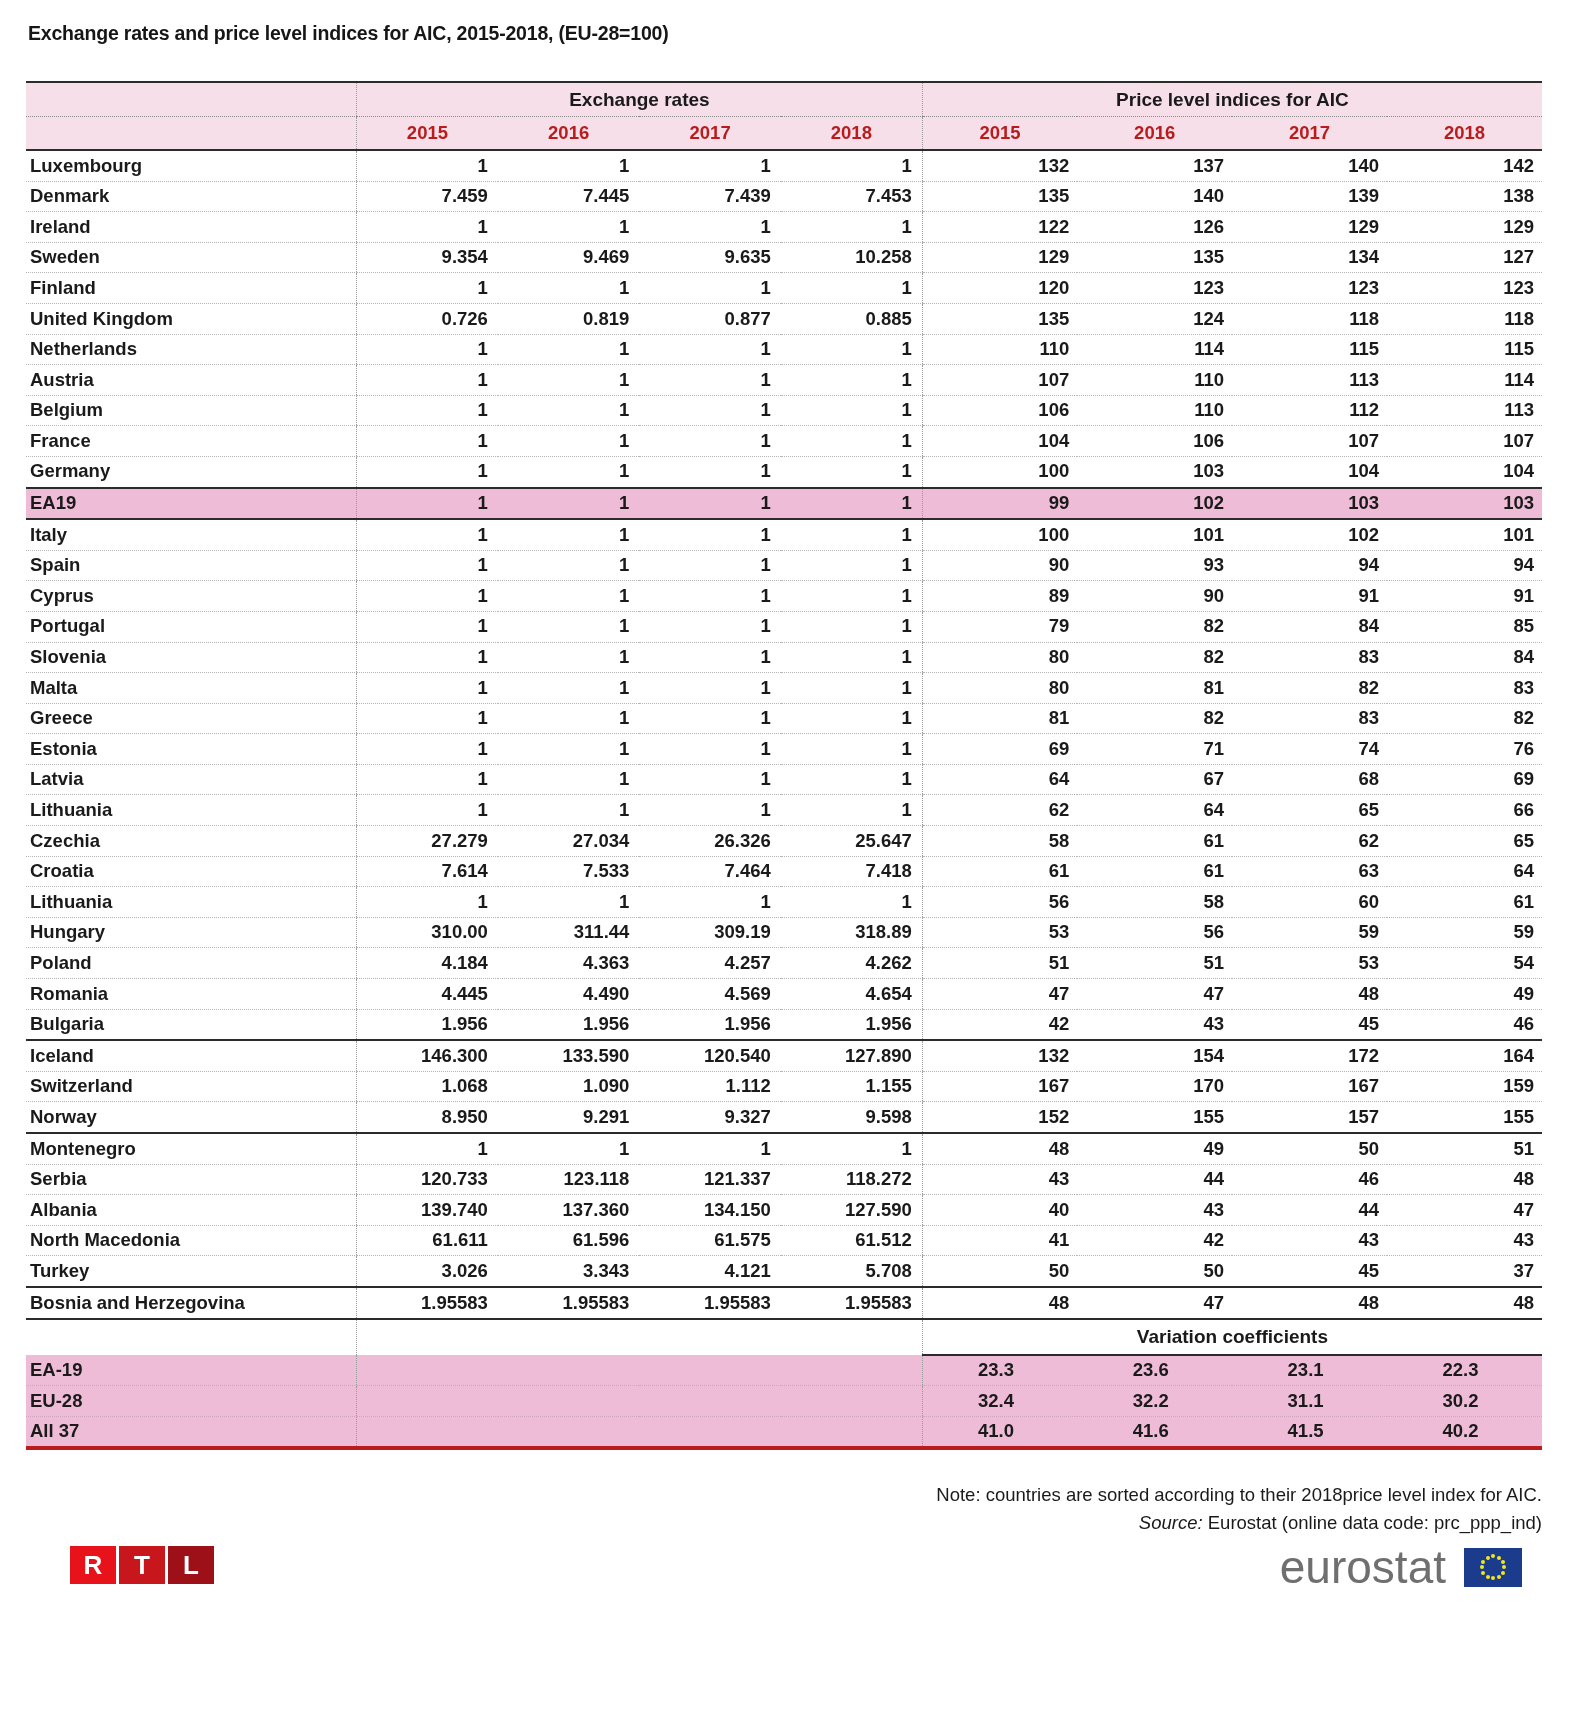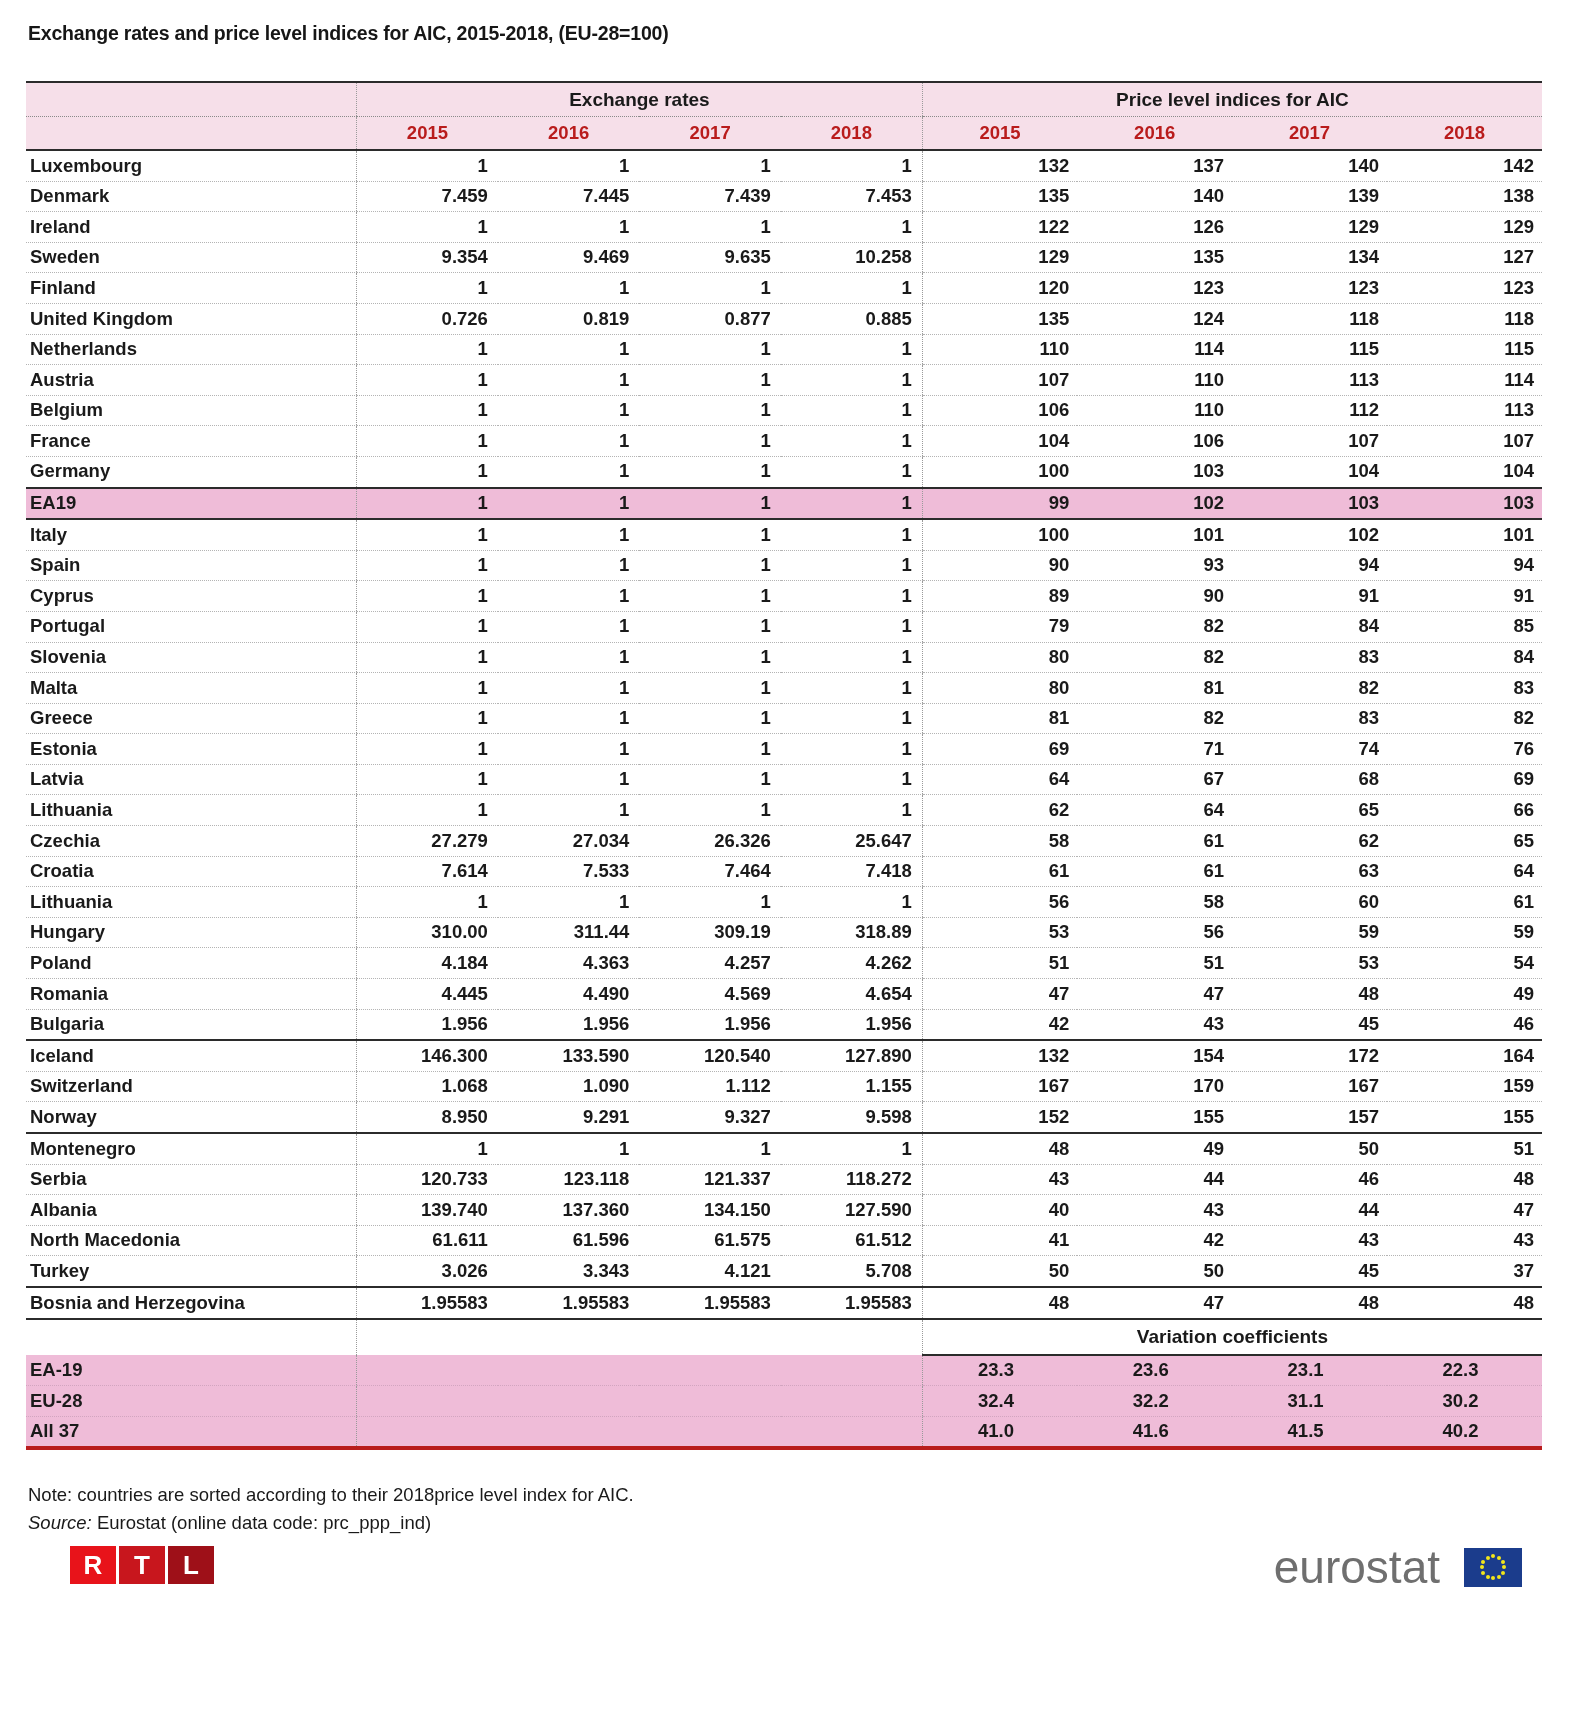--- a/index.html
+++ b/index.html
@@ -127,20 +127,21 @@
   }
   tr.vrow td.num {
     text-align: center; padding-right: 8px; font-size: 18.5px;
   }
   tr.vrow.last td { border-bottom: 4px solid #b91c1c; }
 
   
   .footer {
     margin-top: 34px;
     margin-left: 2px;
+    text-align: right;
   }
   .note-line {
     font-size: 18.5px;
     color: #1a1a1a;
     margin-bottom: 6px;
     white-space: nowrap;
   }
   .src-line {
     font-size: 18.5px;
     color: #1a1a1a;
@@ -169,21 +170,21 @@
   .rtl-r { background: #e8131a; }
   .rtl-t { background: #c8161d; }
   .rtl-l { background: #9e1018; }
 
   .eurostat-logo {
     position: absolute;
     right: 20px;
     top: 2px;
     display: flex;
     align-items: center;
-    gap: 24px;
+    gap: 18px;
   }
   .eurostat-word {
     font-size: 46px;
     color: #6f6f6f;
     font-family: "Liberation Sans", sans-serif;
     letter-spacing: 0px;
     line-height: 1;
   }
   .eu-flag {
     width: 58px; height: 39px;

